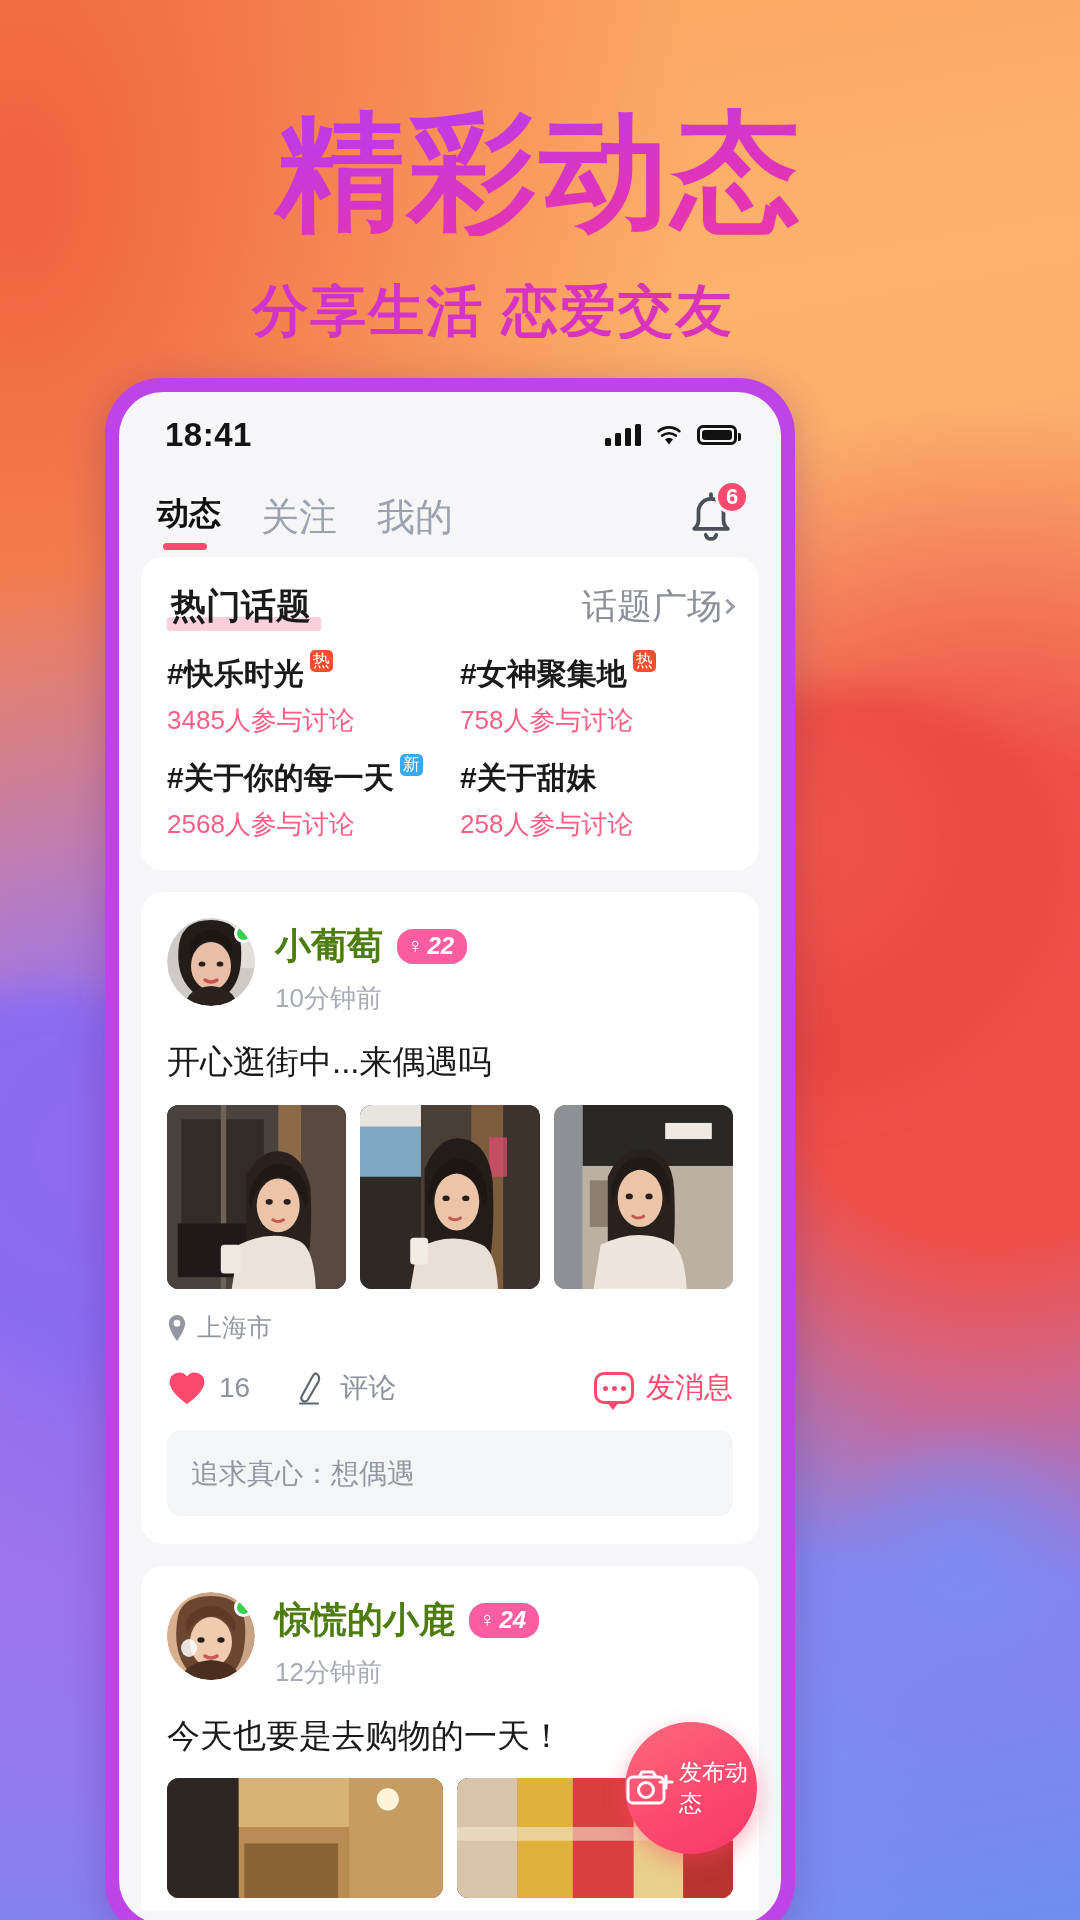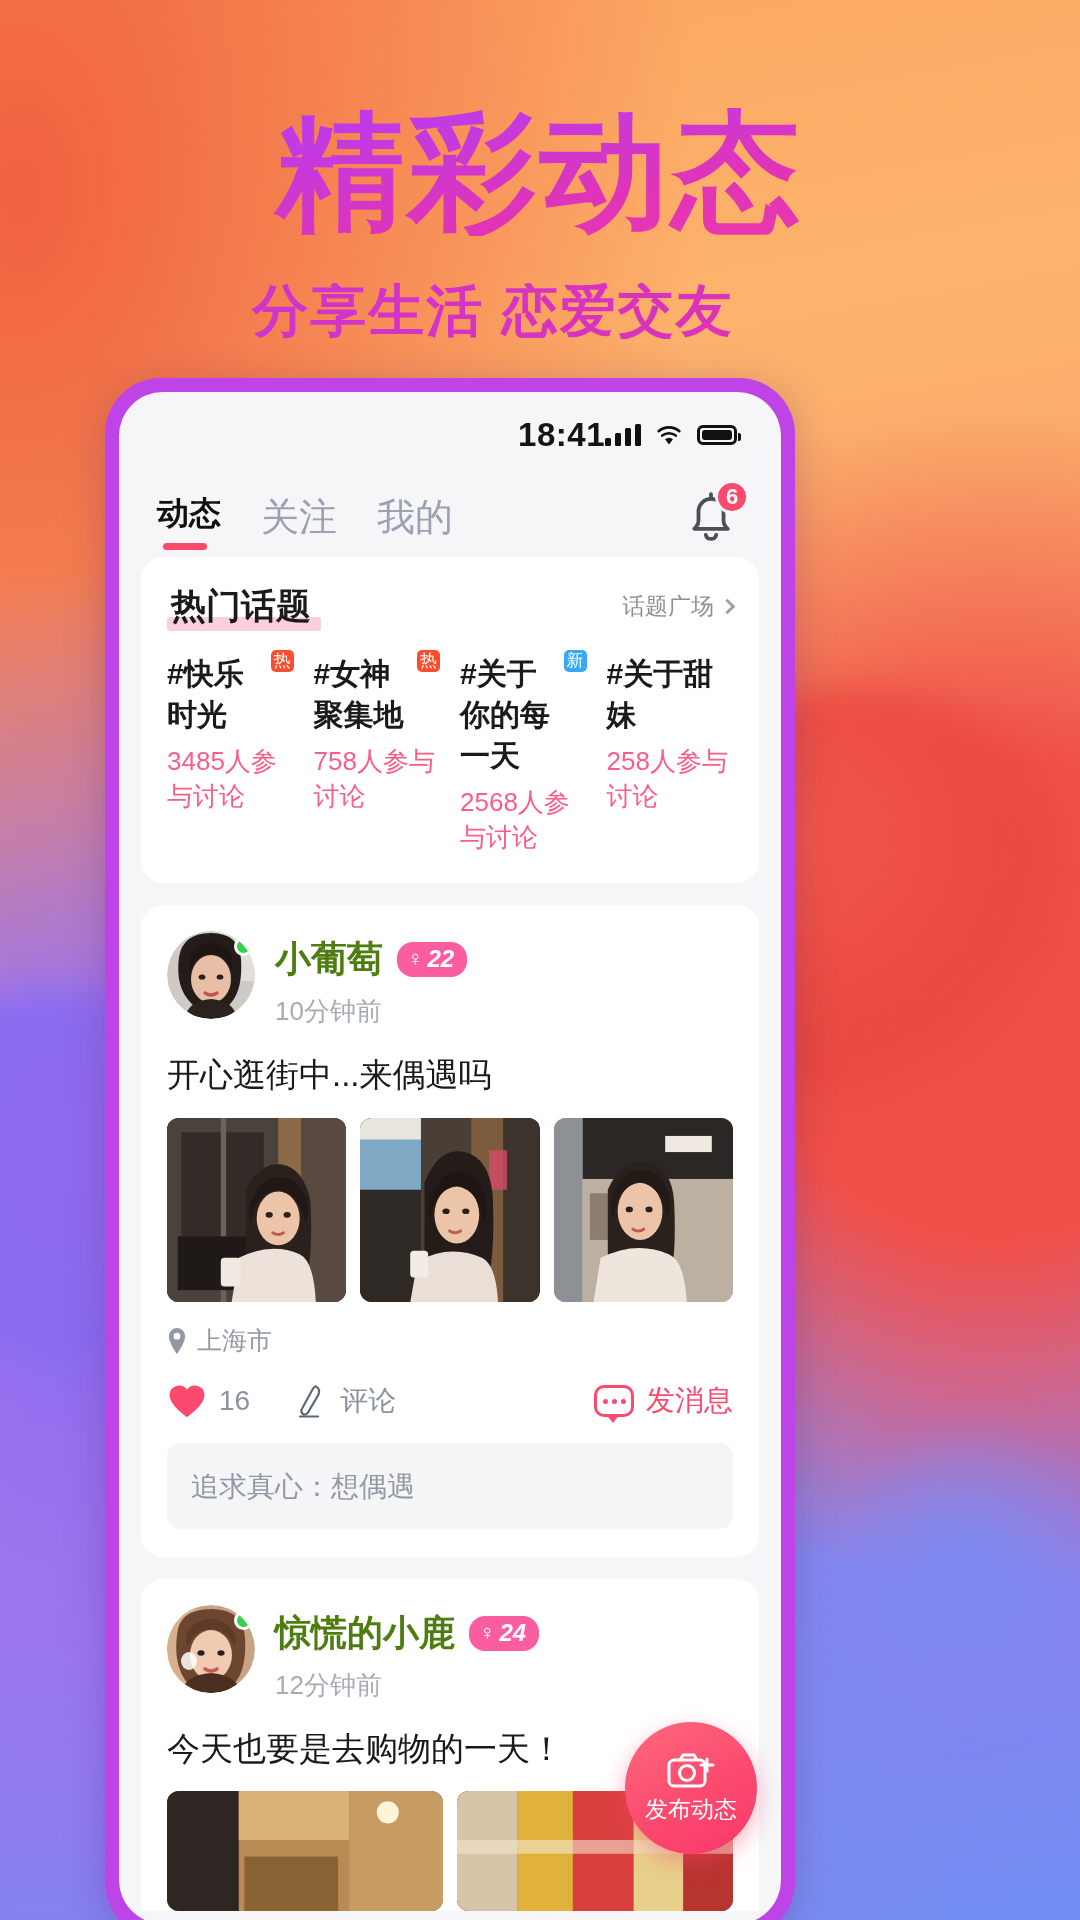--- a/index.html
+++ b/index.html
@@ -47,21 +47,21 @@
     position:absolute; left:105px; top:378px; width:690px; height:1560px;
     background:#bf44e8; border-radius:56px; padding:14px;
     box-shadow:0 8px 40px rgba(90,30,120,.28);
   }
   .screen{
     width:100%; height:100%; background:#f6f6f8;
     border-radius:44px; overflow:hidden; position:relative;
   }
 
   
-  .statusbar{height:86px;display:flex;align-items:center;justify-content:flex-end;padding:0 44px 0 46px;}
+  .statusbar{height:86px;display:flex;align-items:center;justify-content:space-between;padding:0 44px 0 46px;}
   .status-time{font-size:33px;font-weight:bold;color:#141414;letter-spacing:.5px;}
   .status-right{display:flex;align-items:center;gap:14px;}
   .bars{display:flex;align-items:flex-end;gap:4px;height:22px;}
   .bars i{display:block;width:6px;background:#111;border-radius:1.5px;}
   .bars i:nth-child(1){height:8px;}
   .bars i:nth-child(2){height:13px;}
   .bars i:nth-child(3){height:18px;}
   .bars i:nth-child(4){height:22px;}
   .wifi{width:28px;height:22px;position:relative;}
   .battery{width:40px;height:20px;border:3px solid #111;border-radius:6px;position:relative;}
@@ -79,24 +79,24 @@
     background:#fb4a6e;color:#fff;font-size:22px;display:flex;align-items:center;justify-content:center;
     padding:0 7px;font-weight:bold;border:3px solid #f6f6f8;
   }
 
   
   .card{background:#fff;border-radius:22px;margin:0 22px 22px 22px;padding:26px 26px 28px 26px;}
   .topic-head{display:flex;align-items:center;justify-content:space-between;margin-bottom:24px;}
   .topic-title{font-size:35px;font-weight:bold;color:#1a1a1a;position:relative;display:inline-block;padding:0 4px;}
   .topic-title::before{content:"";position:absolute;left:0;right:-6px;bottom:-1px;height:14px;background:#fbd0dc;border-radius:3px;z-index:0;}
   .topic-title span{position:relative;z-index:1;}
-  .topic-more{font-size:23px;color:#8b8f99;display:flex;align-items:center;gap:8px;}
+  .topic-more{font-size:35px;color:#8b8f99;display:flex;align-items:center;gap:0;}
   .chev{width:11px;height:11px;border-right:3px solid #9aa0ab;border-top:3px solid #9aa0ab;transform:rotate(45deg);display:inline-block;}
 
-  .topic-grid{display:grid;grid-template-columns:1fr 1fr 1fr 1fr;gap:20px 20px;}
+  .topic-grid{display:grid;grid-template-columns:1fr 1fr;gap:20px 20px;}
   .topic-name{font-size:30px;color:#1a1a1a;font-weight:bold;display:flex;align-items:flex-start;gap:6px;margin-bottom:8px;}
   .t-badge{font-size:17px;color:#fff;border-radius:5px;padding:1px 3px;line-height:1.15;font-weight:normal;transform:translateY(-4px);}
   .t-badge.hot{background:#fa4d2e;}
   .t-badge.new{background:#36a8f5;}
   .topic-count{font-size:26px;color:#fb5e85;}
 
   
   .post-head{display:flex;align-items:flex-start;gap:20px;}
   .avatar{width:88px;height:88px;border-radius:50%;position:relative;flex:0 0 auto;overflow:hidden;}
   .avatar .img{position:absolute;inset:0;}
@@ -129,21 +129,21 @@
   .cmt-more{font-size:26px;color:#fb5e85;margin-top:8px;display:flex;align-items:center;gap:7px;}
   .chev-pink{width:10px;height:10px;border-right:3px solid #fb5e85;border-top:3px solid #fb5e85;transform:rotate(45deg);display:inline-block;}
 
   .photos2{display:grid;grid-template-columns:1fr 1fr;gap:14px;margin-top:4px;}
   .photo2{height:120px;border-radius:12px;overflow:hidden;position:relative;background:#3a2b22;}
 
   
   .fab{
     position:absolute;right:24px;bottom:70px;width:132px;height:132px;border-radius:50%;
     background:linear-gradient(150deg,#fd6a7e 0%,#fb4a6e 55%,#f9376a 100%);
-    display:flex;flex-direction:column;align-items:center;justify-content:center;gap:4px;
+    display:flex;align-items:center;justify-content:center;gap:4px;
     box-shadow:0 8px 22px rgba(250,70,108,.42); z-index:20;
   }
   .fab-label{color:#fff;font-size:23px;font-weight:500;}
   .cam{width:50px;height:38px;position:relative;}
 
   .scroll-area{height:calc(100% - 86px - 92px);overflow:hidden;}
 </style>
 </head>
 <body>
 

